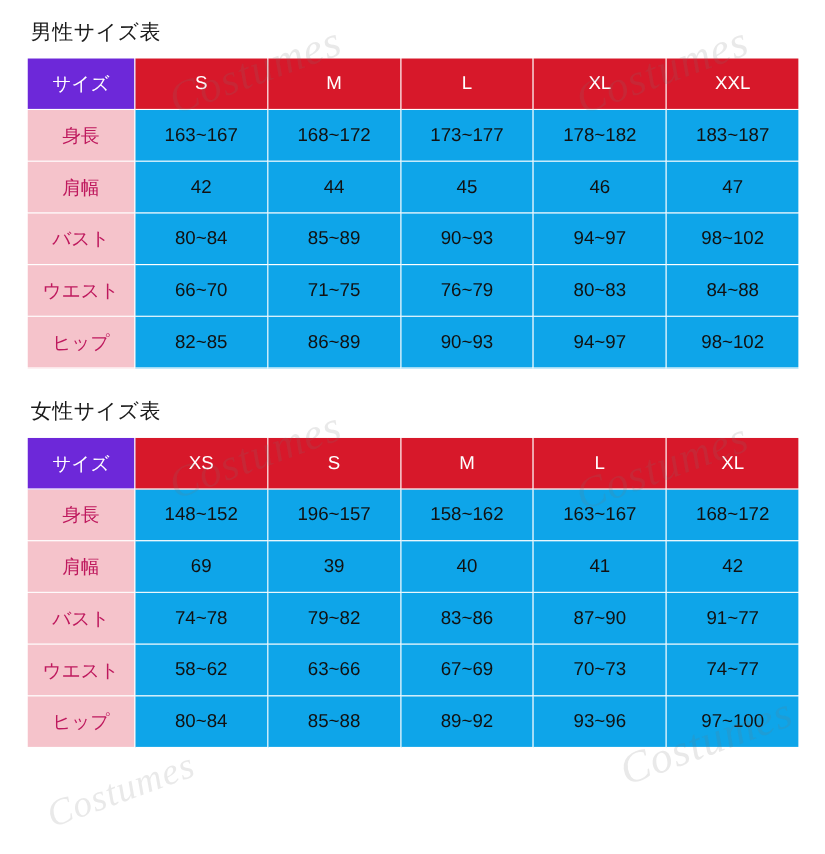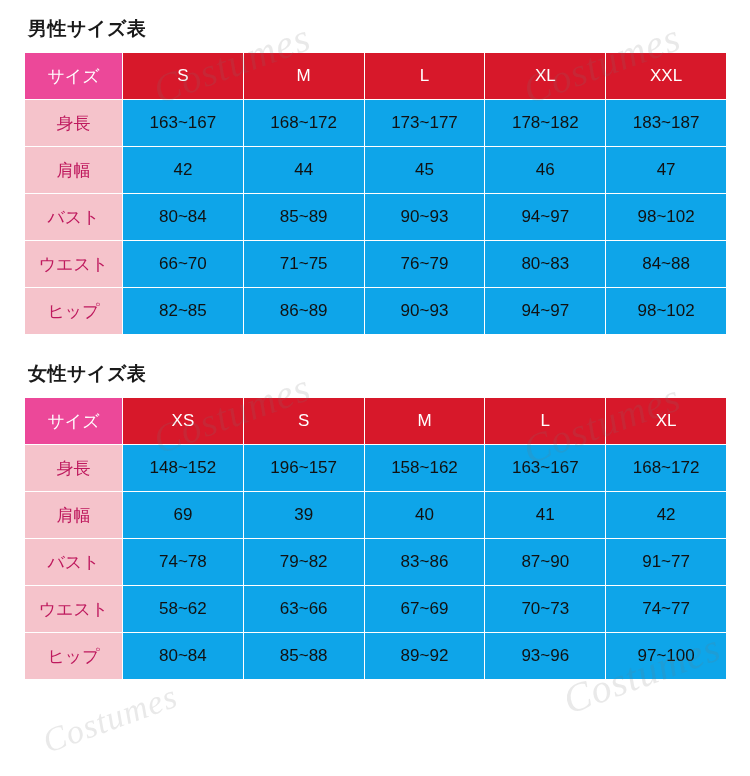--- a/index.html
+++ b/index.html
@@ -43,21 +43,21 @@
   }
   .wm-1 { left: 150px; top: 30px; }
   .wm-2 { left: 520px; top: 30px; }
   .wm-3 { left: 150px; top: 380px; }
   .wm-4 { left: 520px; top: 390px; }
   .wm-5 { left: 560px; top: 640px; }
   .wm-6 { left: 40px;  top: 690px; font-size: 34px;}
 
   .section-title {
     font-size: 19px;
-    font-weight: 700;
+    font-weight: 400;
     color: #1a1a1a;
     margin: 10px 0 10px 4px;
     letter-spacing: 0.5px;
   }
   .title-1 { padding-top: 6px; }
   .title-2 { padding-top: 16px; }
 
   table.size-table {
     border-collapse: collapse;
     width: 702px;
@@ -79,21 +79,21 @@
     border: 1px solid #d8d8d8;
   }
   .hdr-cell {
     background: #d7182a;
     color: #ffffff;
     font-size: 18px;
     font-weight: 700;
     border: 1px solid #e8566a;
   }
   .hdr-cell.corner {
-    background: #ec4899;
+    background: #6d28d9;
   }
   .row-label {
     background: #f5c3cb;
     color: #be185d;
     font-weight: 700;
     font-size: 17px;
     border: 1px solid #ffffff;
   }
   .data-cell {
     background: #0ea5e9;

